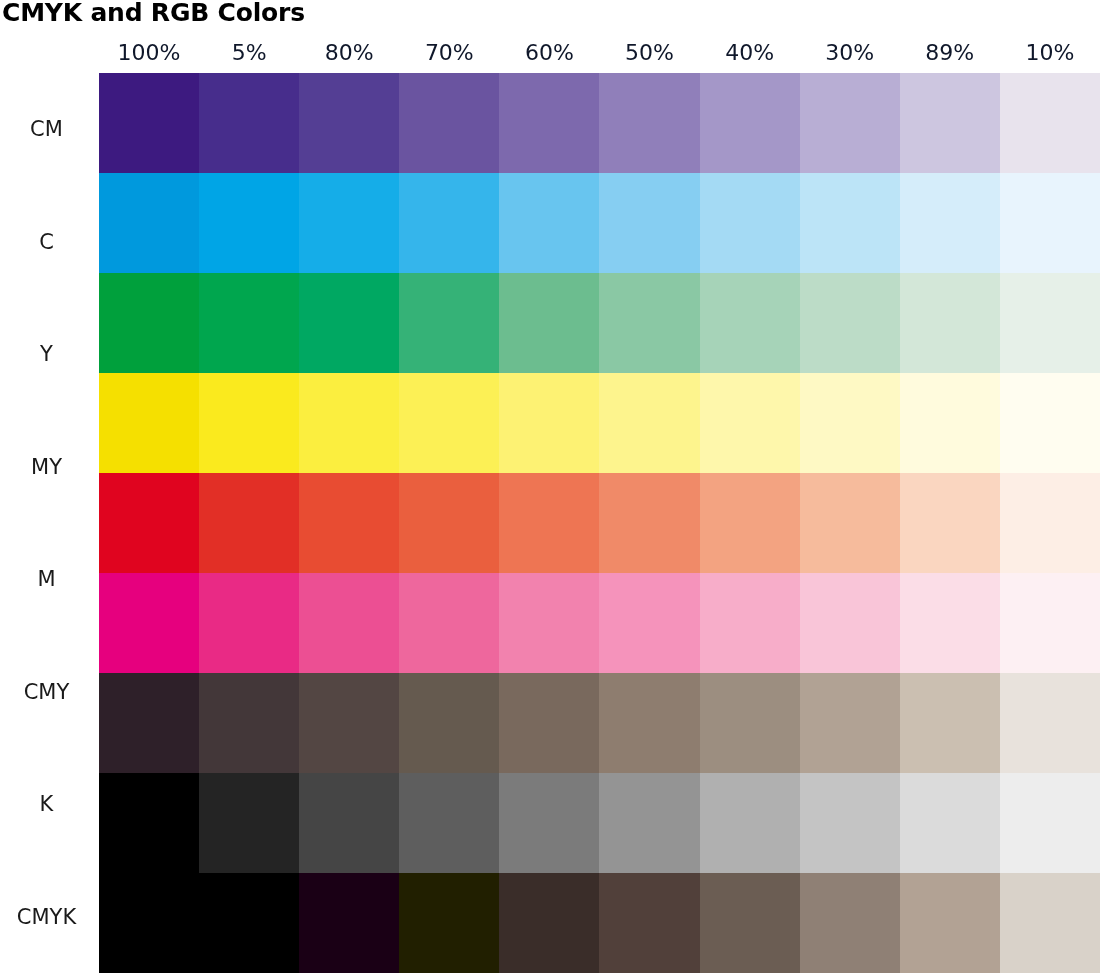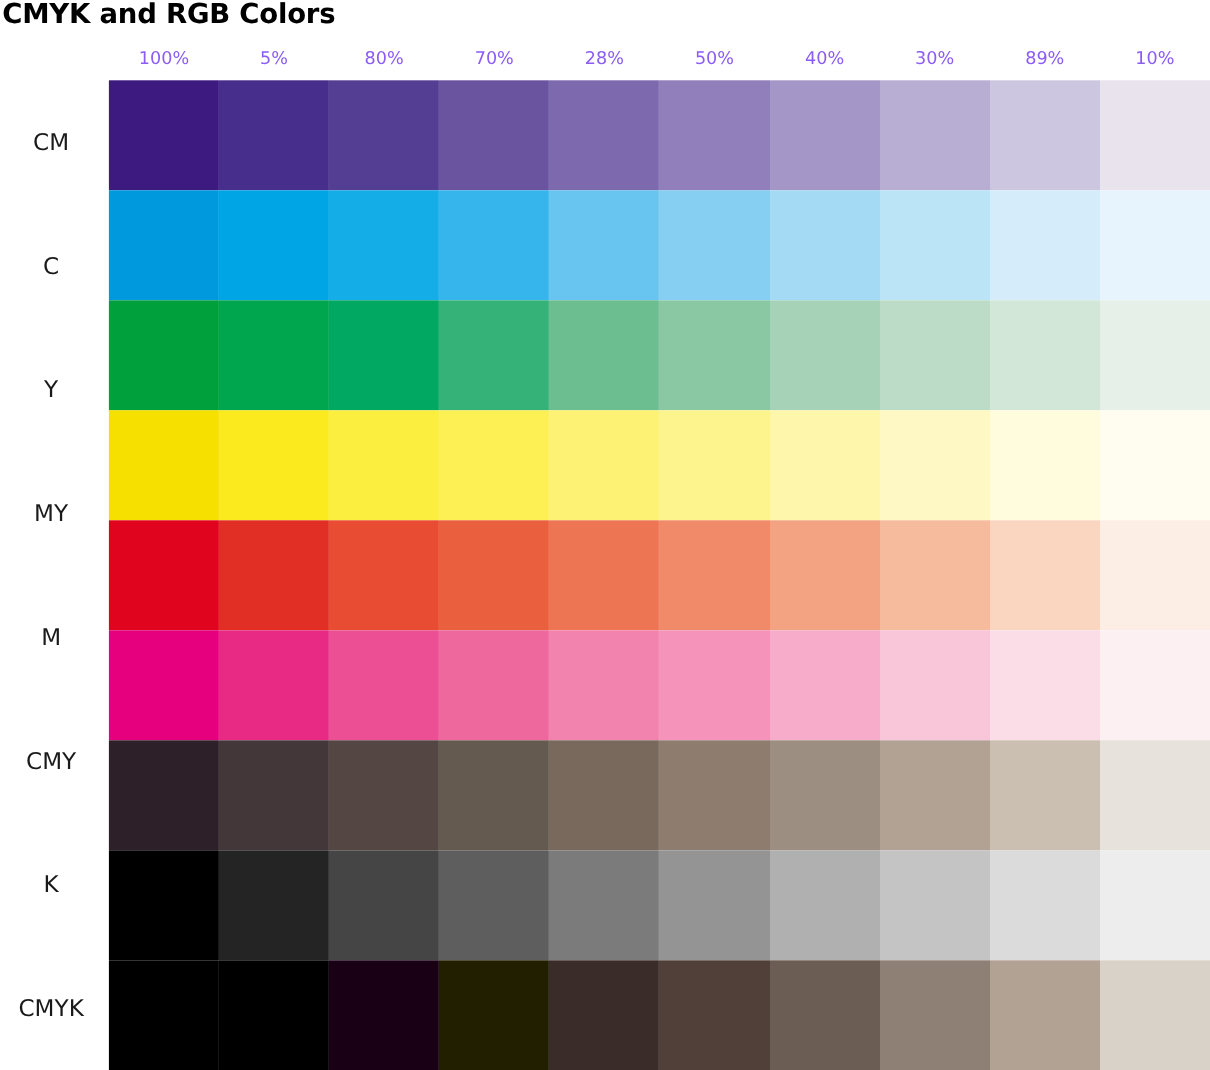--- a/index.html
+++ b/index.html
@@ -39,22 +39,22 @@
     position: absolute;
     left: 99px;
     top: 38px;
     width: 1001px;
     height: 35px;
     display: flex;
   }
   #col-headers .col-head {
     flex: 1 1 0;
     text-align: center;
-    font-size: 16px;
-    color: #8b5cf6;
+    font-size: 22px;
+    color: #0f172a;
     line-height: 30px;
   }
 
   
   #row-labels {
     position: absolute;
     left: 0px;
     top: 73px;
     width: 99px;
     height: 900px;
@@ -95,21 +95,21 @@
 
 <div id="chart-title">CMYK and RGB Colors</div>
 
 <div id="grid-wrap">
 
   <div id="col-headers">
       <div class="col-head">100%</div>
       <div class="col-head">5%</div>
       <div class="col-head">80%</div>
       <div class="col-head">70%</div>
-      <div class="col-head">28%</div>
+      <div class="col-head">60%</div>
       <div class="col-head">50%</div>
       <div class="col-head">40%</div>
       <div class="col-head">30%</div>
       <div class="col-head">89%</div>
       <div class="col-head">10%</div>
     </div>
 
   <div id="row-labels">
       <div class="row-head">CM</div>
       <div class="row-head">C</div>

